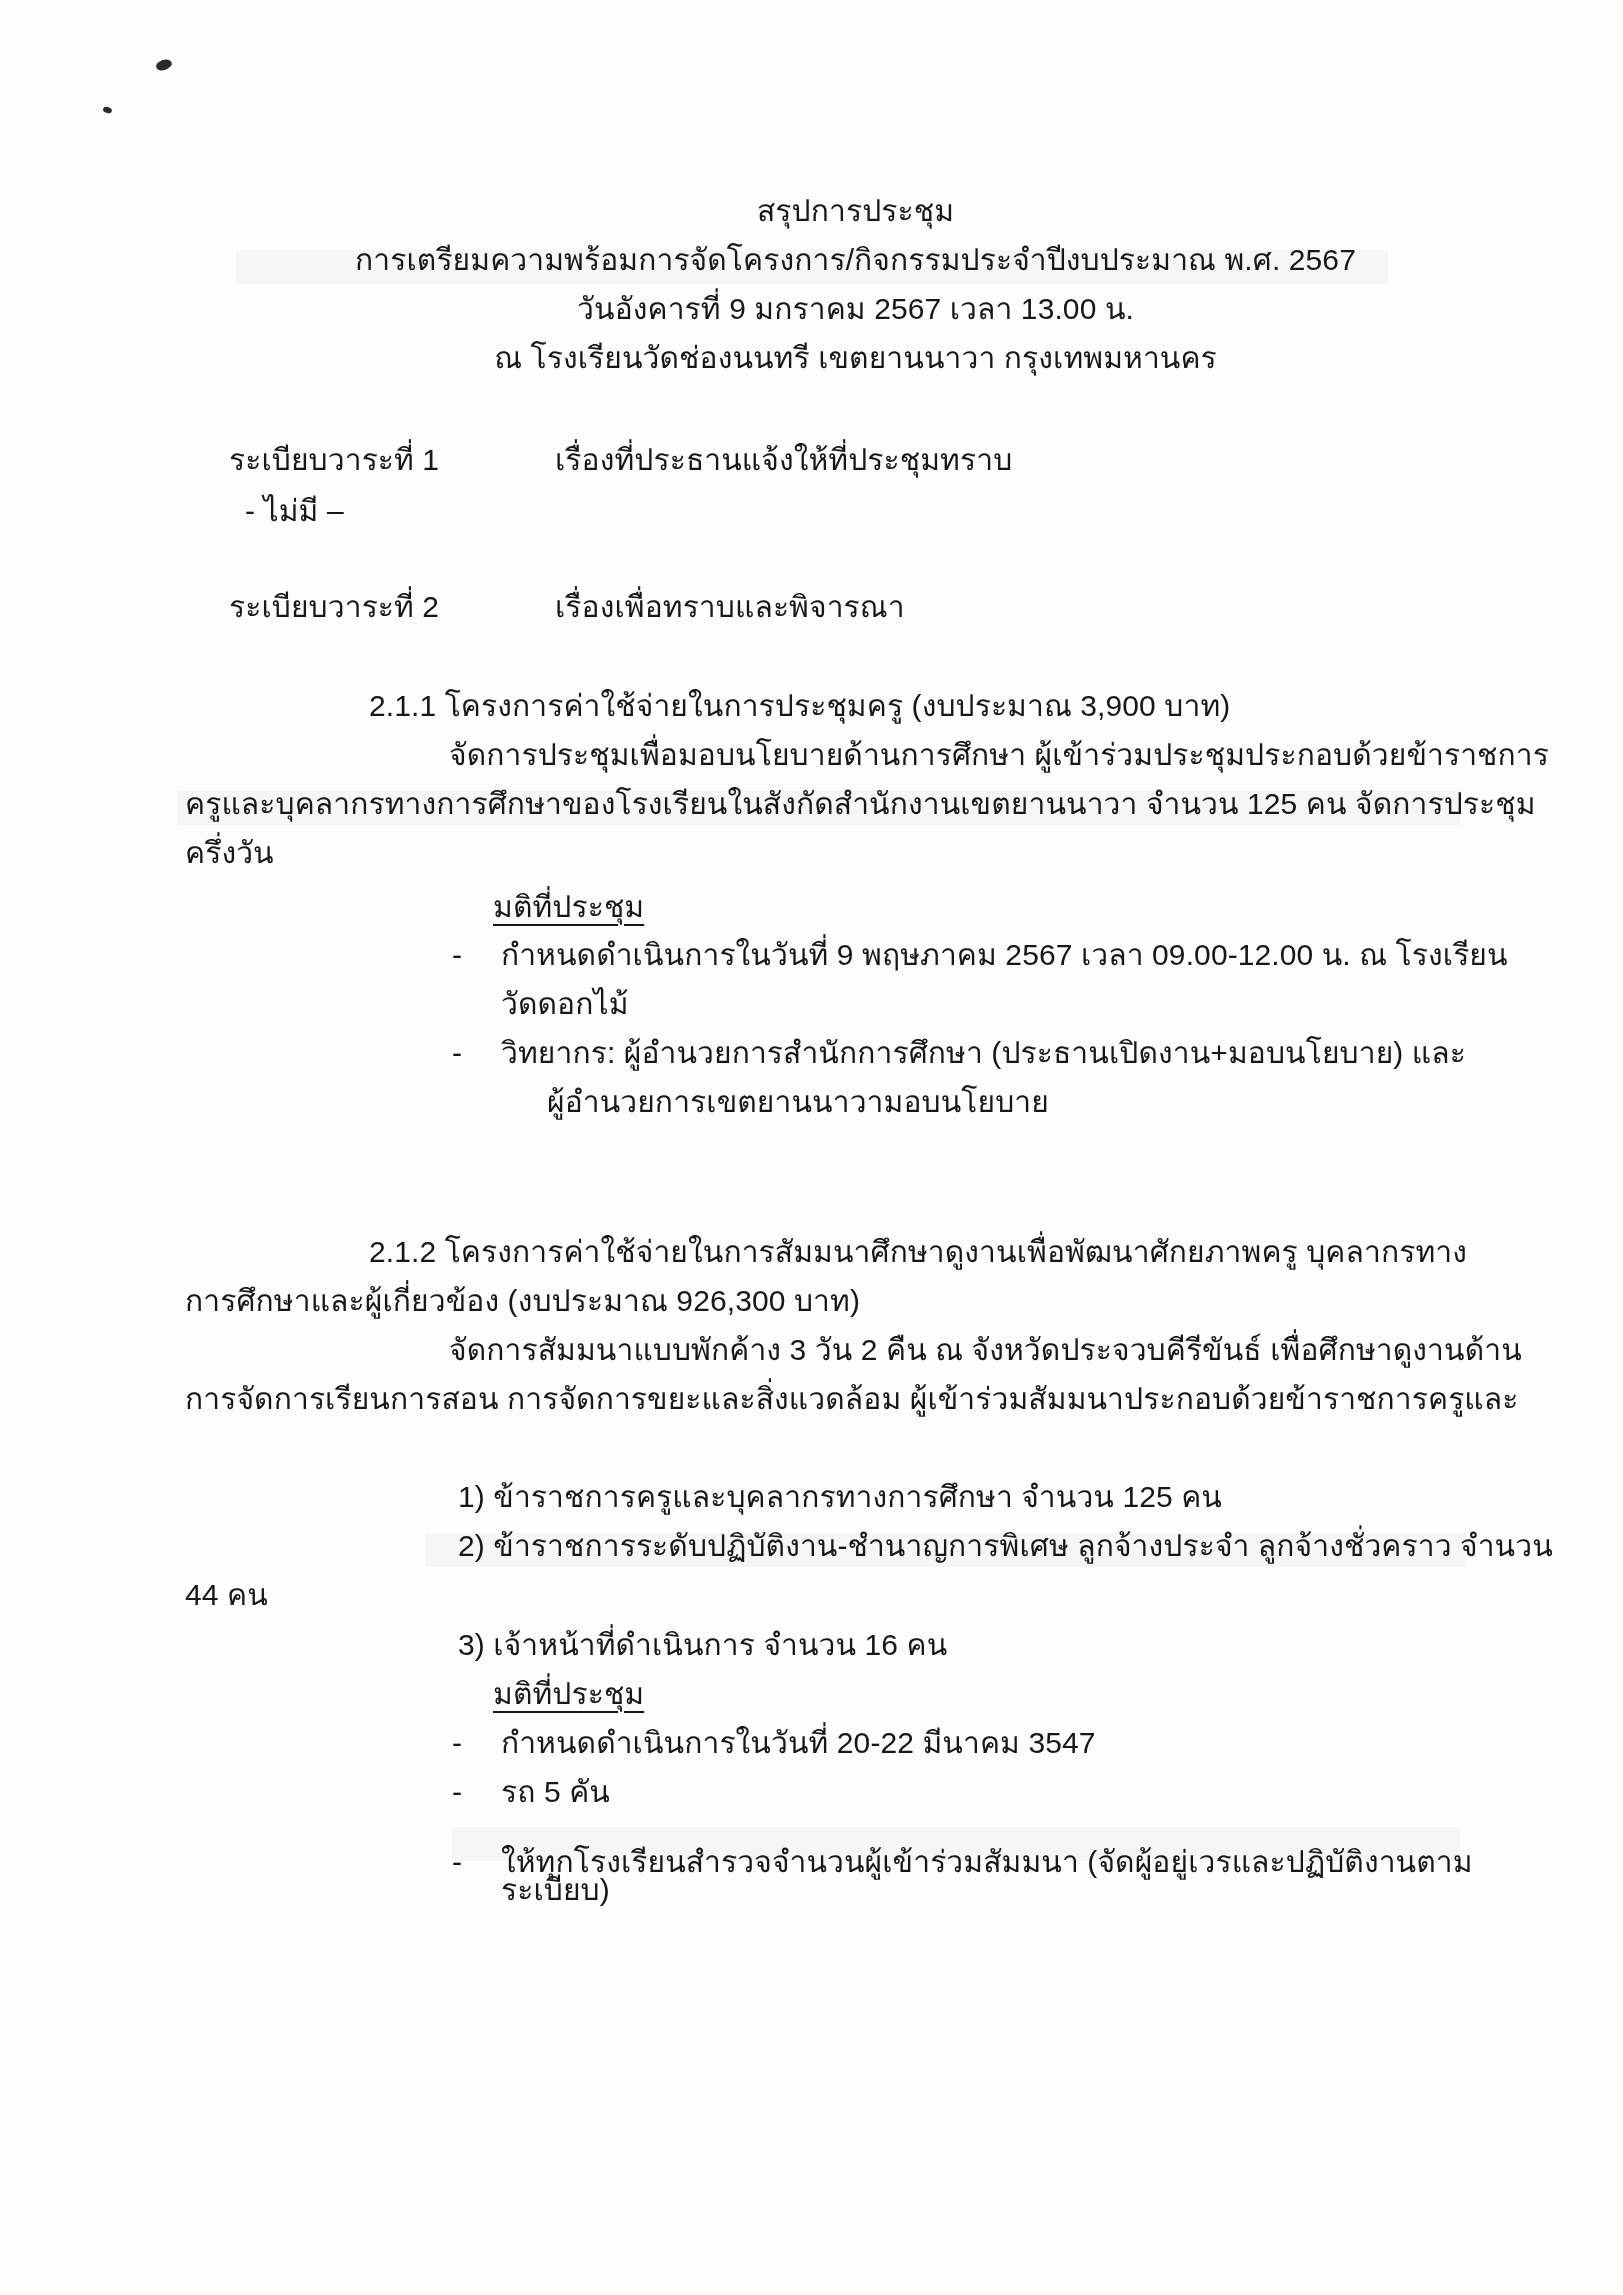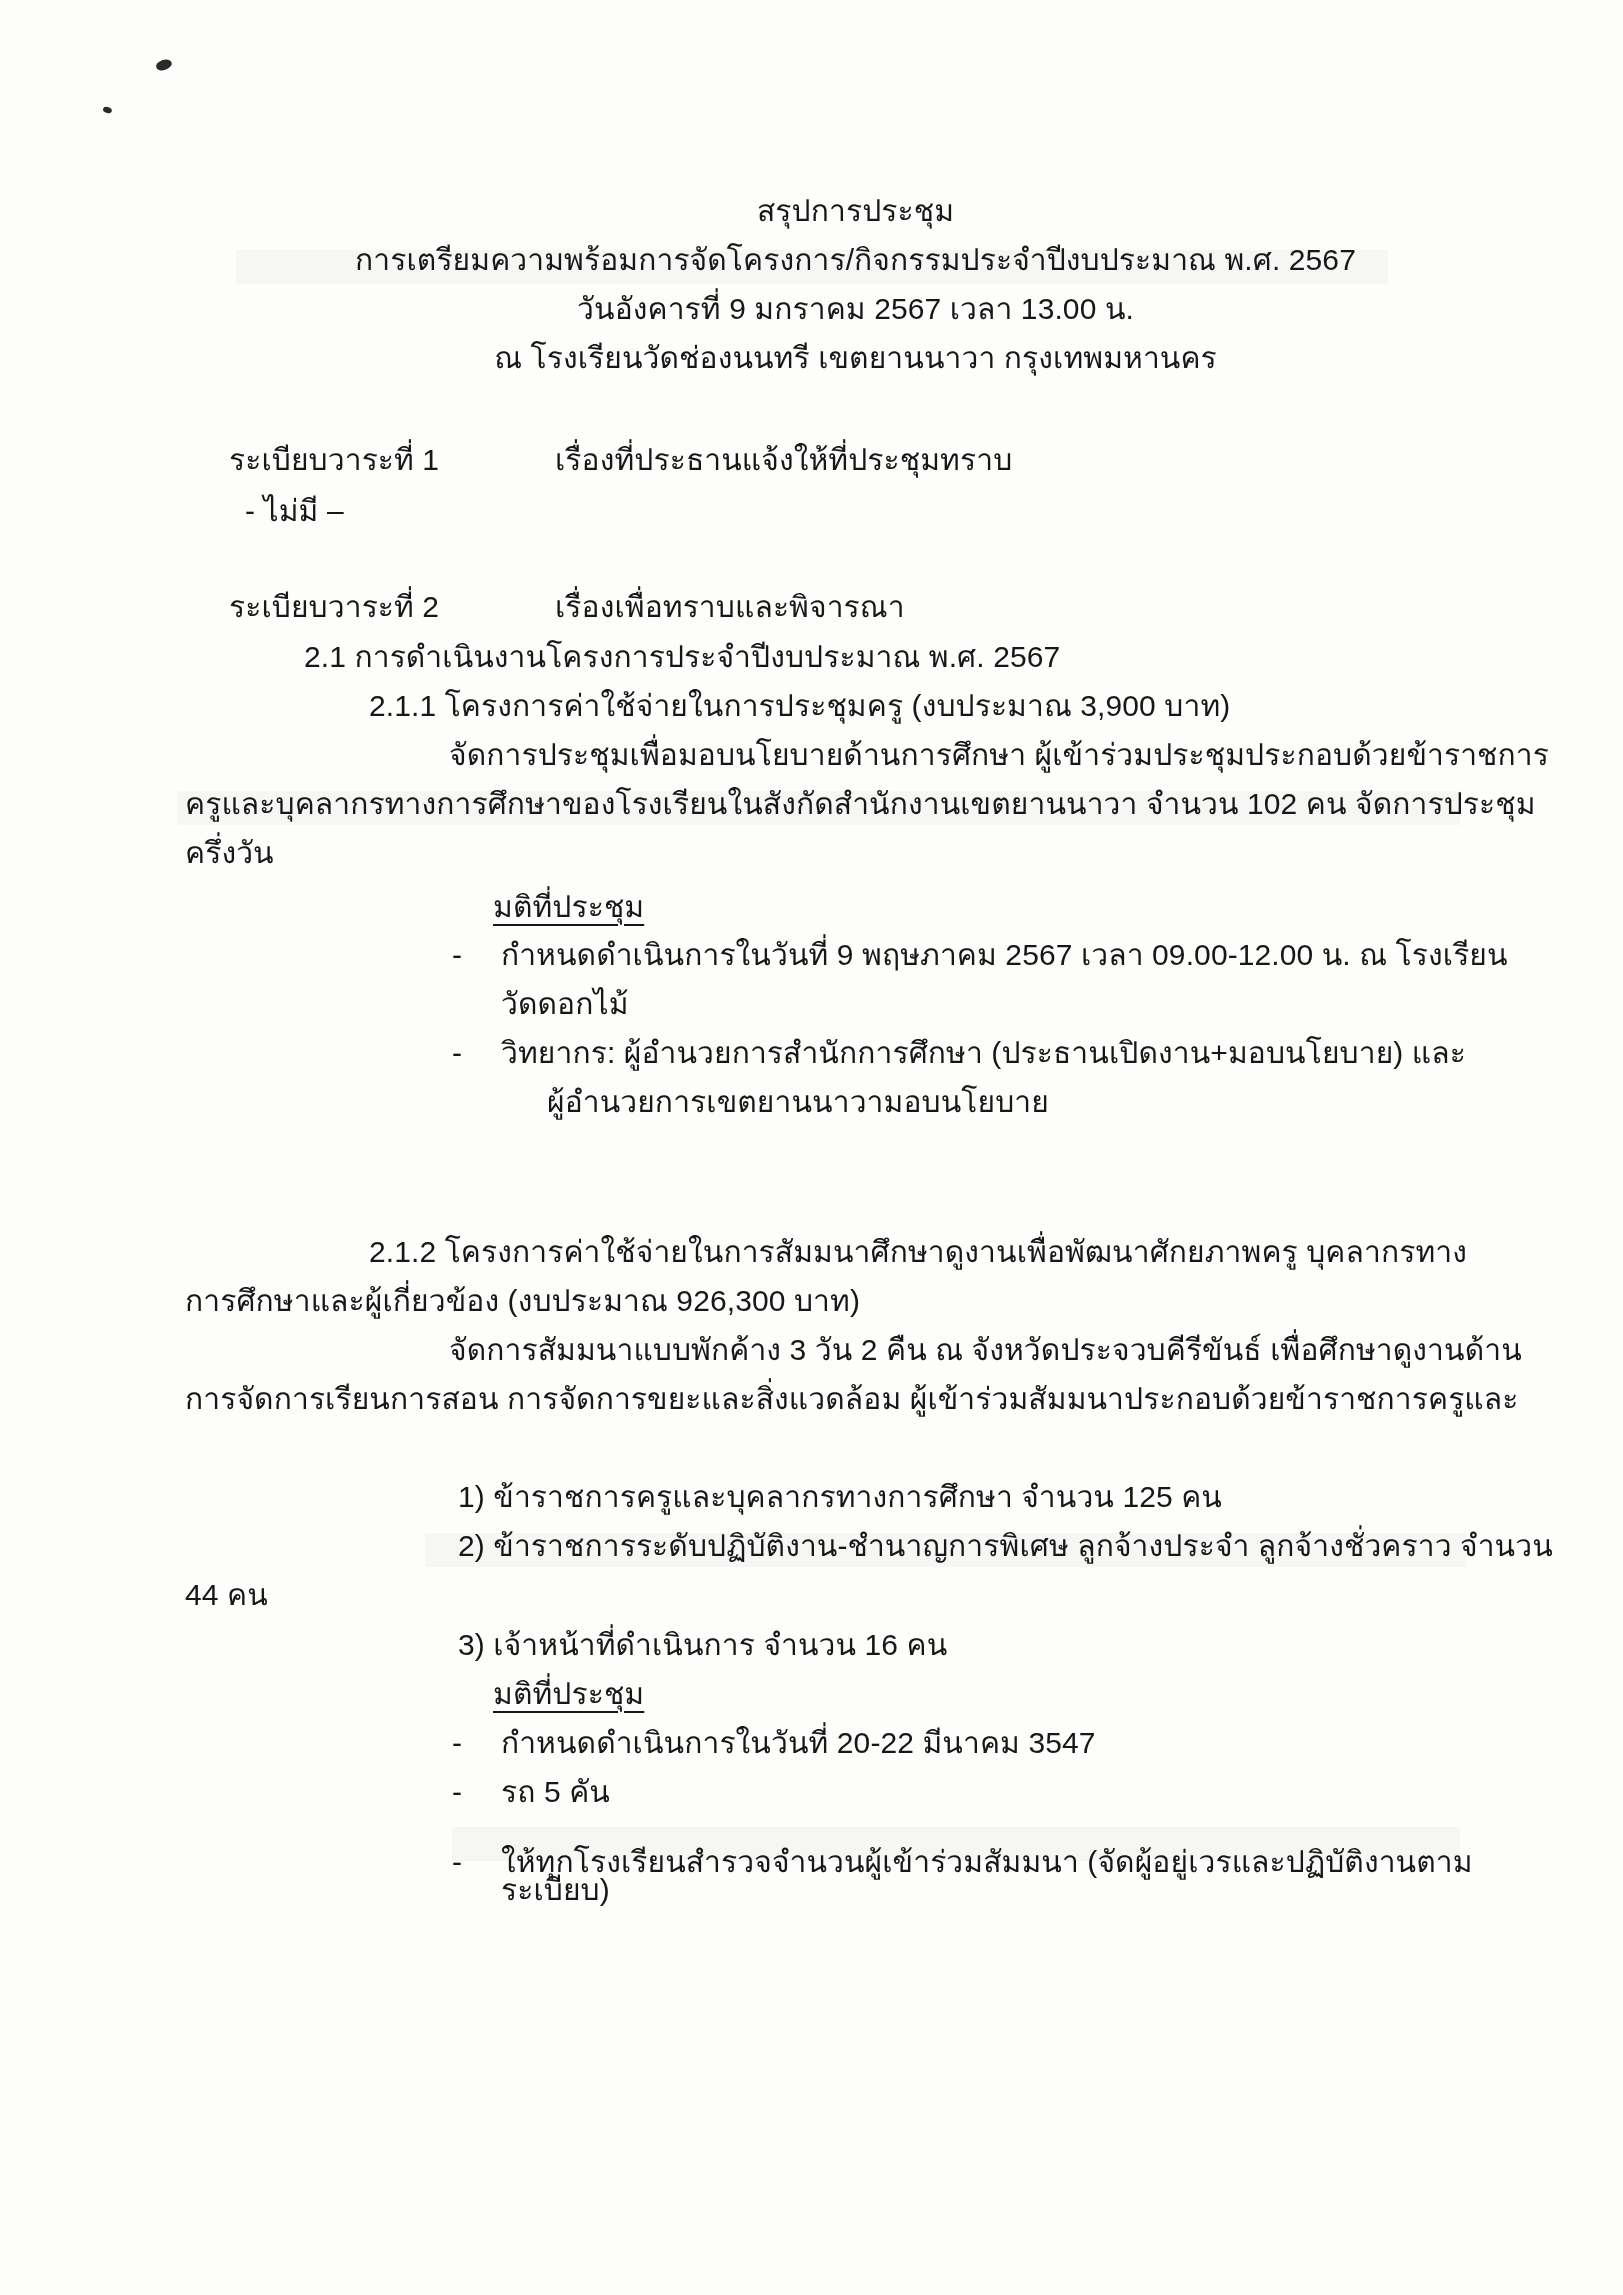--- a/index.html
+++ b/index.html
@@ -71,25 +71,24 @@
   <div class="ln center b" style="top:289px;">วันอังคารที่ 9 มกราคม 2567 เวลา 13.00 น.</div>
   <div class="ln center b" style="top:338px;">ณ โรงเรียนวัดช่องนนทรี เขตยานนาวา กรุงเทพมหานคร</div>
 
   <div class="ln b" style="left:185px; top:440px;">ระเบียบวาระที่ 1</div>
   <div class="ln b" style="left:511px; top:440px;">เรื่องที่ประธานแจ้งให้ที่ประชุมทราบ</div>
   <div class="ln" style="left:245px; top:491px;">- ไม่มี –</div>
 
   <div class="ln b" style="left:185px; top:587px;">ระเบียบวาระที่ 2</div>
   <div class="ln b" style="left:511px; top:587px;">เรื่องเพื่อทราบและพิจารณา</div>
 
-  <div class="ln" style="left:304px; top:637px;">2.1 การดำเนินงานโครงการประจำปีงบประมาณ พ.ศ. 2567</div>
 
   <div class="ln" style="left:369px; top:686px;">2.1.1 โครงการค่าใช้จ่ายในการประชุมครู (งบประมาณ 3,900 บาท)</div>
   <div class="ln" style="left:449px; top:735px;">จัดการประชุมเพื่อมอบนโยบายด้านการศึกษา ผู้เข้าร่วมประชุมประกอบด้วยข้าราชการ</div>
-  <div class="ln" style="left:185px; top:784px;">ครูและบุคลากรทางการศึกษาของโรงเรียนในสังกัดสำนักงานเขตยานนาวา จำนวน 102 คน จัดการประชุม</div>
+  <div class="ln" style="left:185px; top:784px;">ครูและบุคลากรทางการศึกษาของโรงเรียนในสังกัดสำนักงานเขตยานนาวา จำนวน 125 คน จัดการประชุม</div>
   <div class="ln" style="left:185px; top:833px;">ครึ่งวัน</div>
 
   <div class="ln b u" style="left:449px; top:887px;">มติที่ประชุม</div>
 
   <div class="ln" style="left:452px; top:935px;">
     <span class="mk">-</span><span>กำหนดดำเนินการในวันที่ 9 พฤษภาคม 2567 เวลา 09.00-12.00 น. ณ โรงเรียน</span>
   </div>
   <div class="ln" style="left:501px; top:984px;">วัดดอกไม้</div>
 
   <div class="ln" style="left:452px; top:1033px;">

